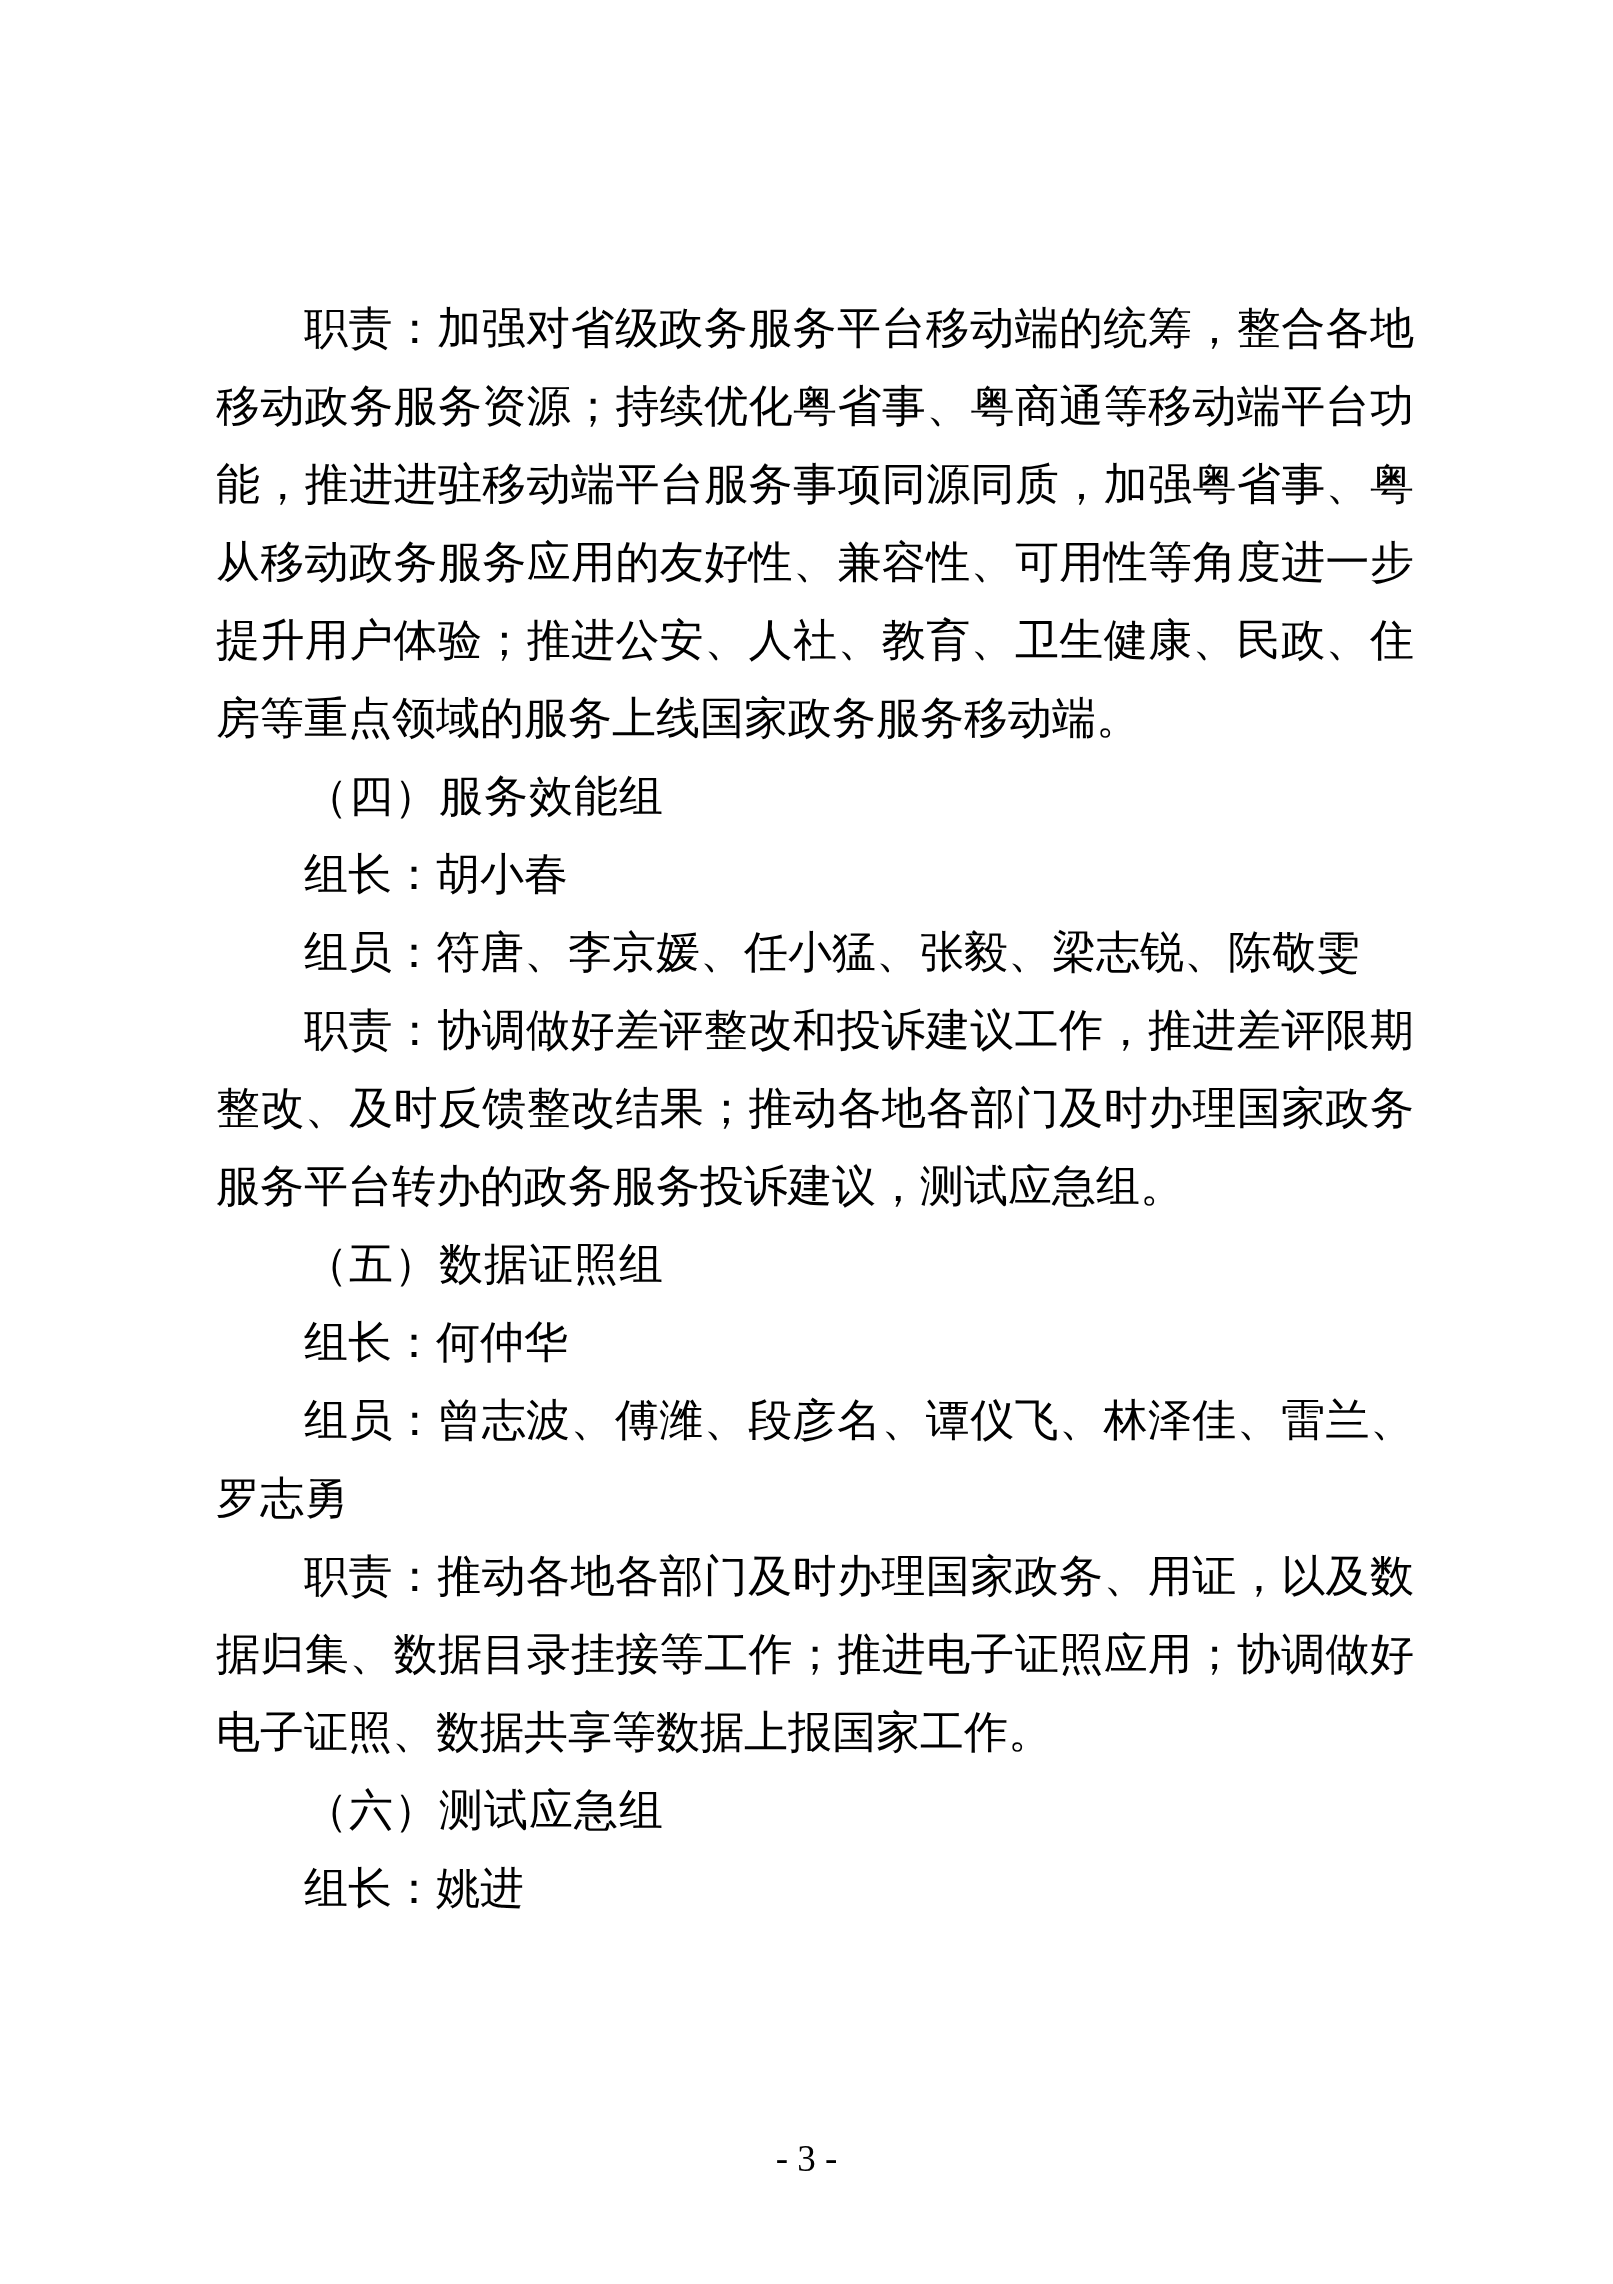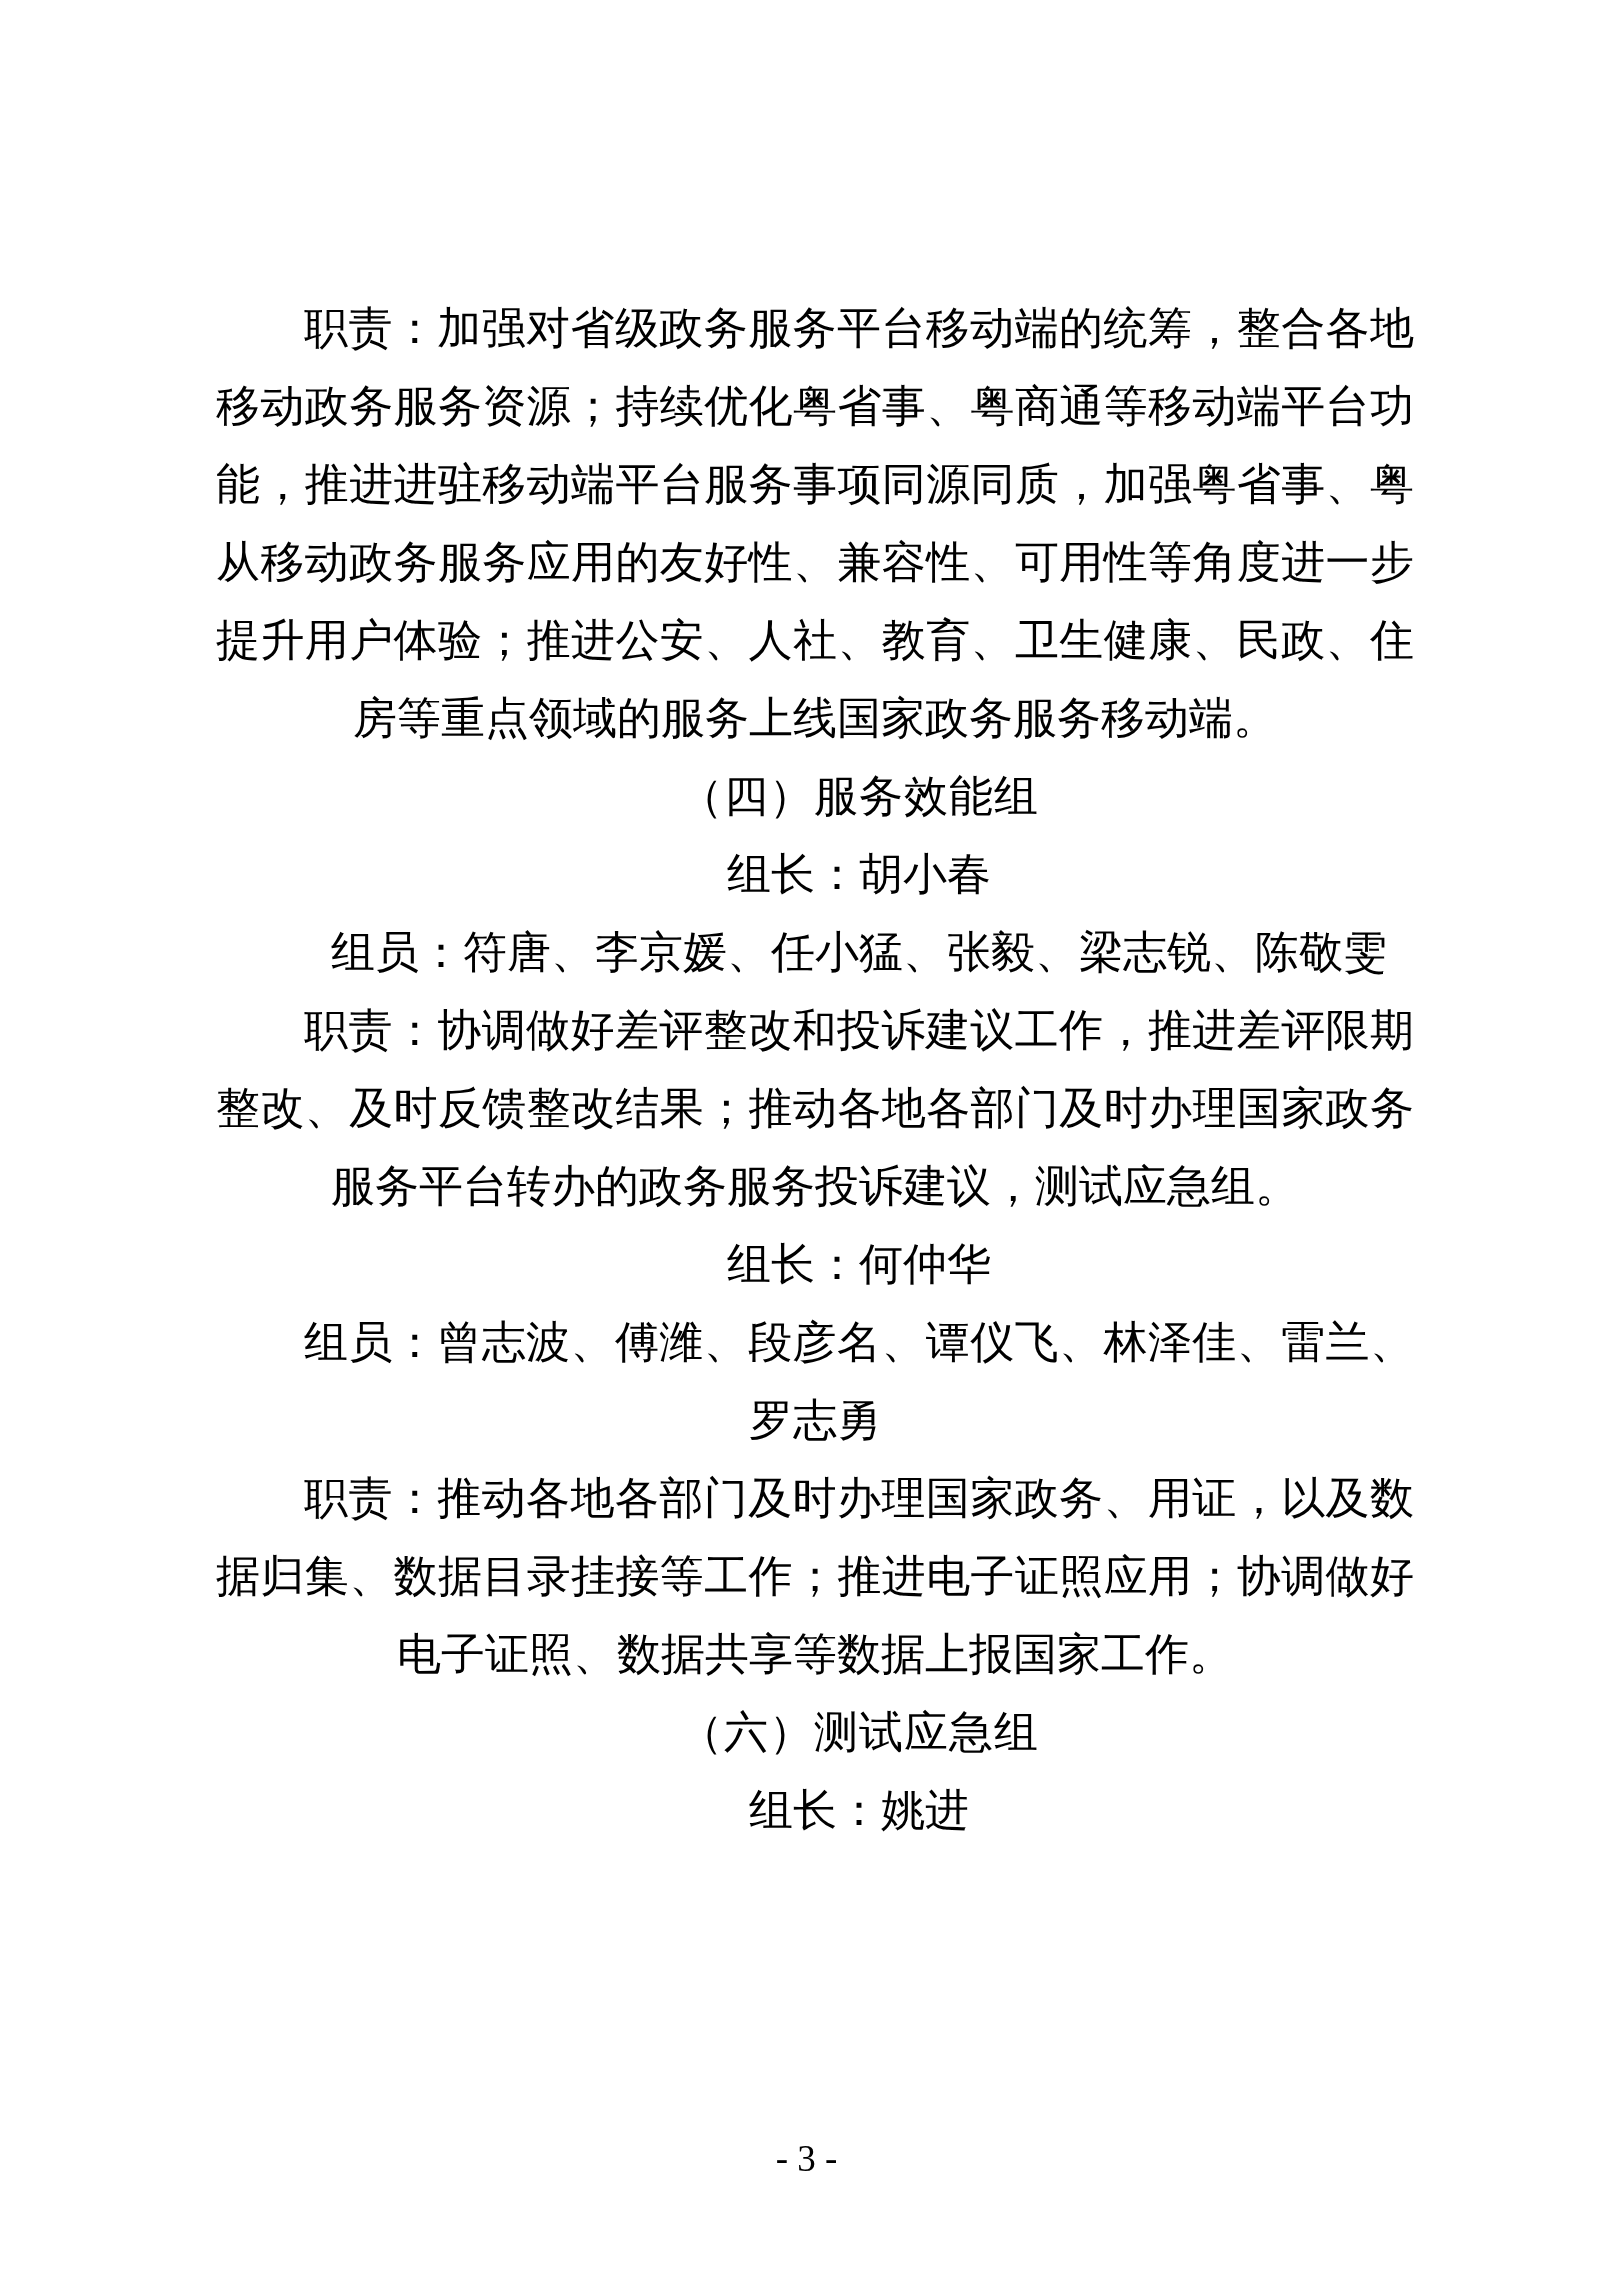--- a/index.html
+++ b/index.html
@@ -21,21 +21,20 @@
     left: 216px;
     top: 290px;
     width: 1198px;
   }
   .ln {
     height: 78px;
     line-height: 78px;
     font-size: 44px;
     white-space: normal;
     color: #000000;
-    text-align: center;
   }
   .ln.indent {
     text-indent: 88px;
   }
   .ln.just {
     text-align: justify;
     text-align-last: justify;
     text-justify: inter-character;
   }
   .ln.heading {
@@ -65,20 +64,21 @@
     <div class="ln just">提升用户体验；推进公安、人社、教育、卫生健康、民政、住</div>
     <div class="ln">房等重点领域的服务上线国家政务服务移动端。</div>
 
     <div class="ln indent heading">（四）服务效能组</div>
     <div class="ln indent">组长：胡小春</div>
     <div class="ln indent">组员：符唐、李京媛、任小猛、张毅、梁志锐、陈敬雯</div>
     <div class="ln indent just">职责：协调做好差评整改和投诉建议工作，推进差评限期</div>
     <div class="ln just">整改、及时反馈整改结果；推动各地各部门及时办理国家政务</div>
     <div class="ln">服务平台转办的政务服务投诉建议，测试应急组。</div>
 
+    <div class="ln indent heading">（五）数据证照组</div>
     <div class="ln indent">组长：何仲华</div>
     <div class="ln indent just">组员：曾志波、傅潍、段彦名、谭仪飞、林泽佳、雷兰、</div>
     <div class="ln">罗志勇</div>
     <div class="ln indent just">职责：推动各地各部门及时办理国家政务、用证，以及数</div>
     <div class="ln just">据归集、数据目录挂接等工作；推进电子证照应用；协调做好</div>
     <div class="ln">电子证照、数据共享等数据上报国家工作。</div>
 
     <div class="ln indent heading">（六）测试应急组</div>
     <div class="ln indent">组长：姚进</div>
   </div>

